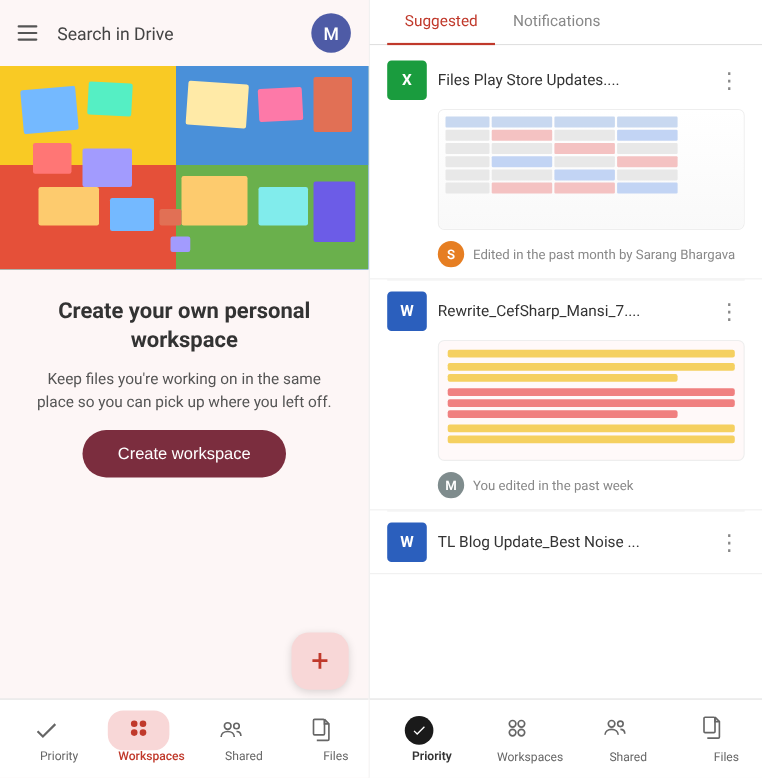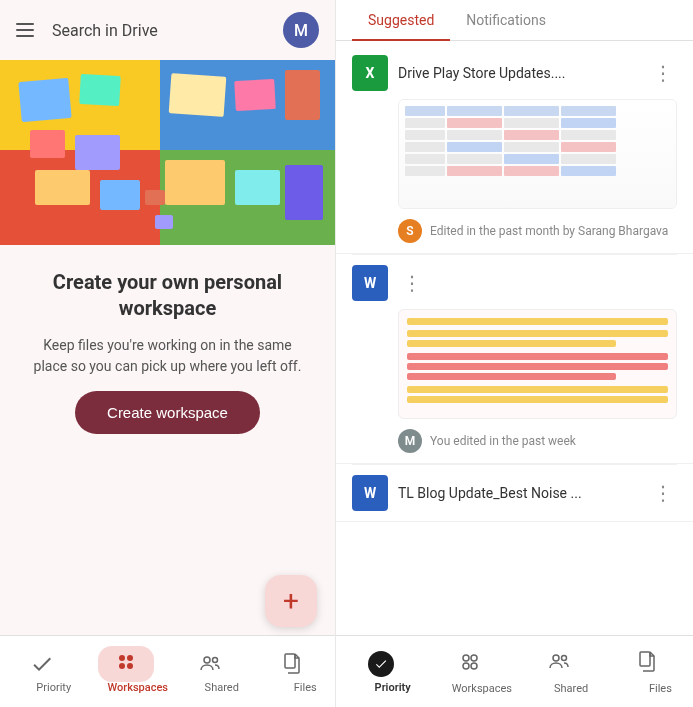--- a/index.html
+++ b/index.html
@@ -514,21 +514,21 @@
     <div class="tab-item">
       <span>Notifications</span>
     </div>
   </div>
 
   <div class="files-list">
 
     <div class="file-item">
       <div class="file-row">
         <div class="file-icon green">X</div>
-        <span class="file-name">Drive Play Store Updates....</span>
+        <span class="file-name">Files Play Store Updates....</span>
         <span class="file-menu">⋮</span>
       </div>
 
       <div class="file-preview">
         <div class="preview-sheet">
           <div class="preview-row">
             <div class="preview-cell header" style="width:40px"></div>
             <div class="preview-cell header" style="width:55px"></div>
             <div class="preview-cell header" style="width:55px"></div>
             <div class="preview-cell header" style="width:55px"></div>
@@ -569,20 +569,21 @@
         <div class="editor-avatar orange">S</div>
         <span class="editor-text">Edited in the past month by Sarang Bhargava</span>
       </div>
     </div>
 
     <div style="height:1px;background:#f0f0f0;margin:0 16px;"></div>
 
     <div class="file-item">
       <div class="file-row">
         <div class="file-icon blue">W</div>
+        <span class="file-name">Rewrite_CefSharp_Mansi_7....</span>
         <span class="file-menu">⋮</span>
       </div>
 
       <div class="doc-preview">
         <div class="doc-line highlight-yellow full" style="margin-bottom:2px;"></div>
         <div class="doc-line highlight-yellow full"></div>
         <div class="doc-line highlight-yellow medium"></div>
         <div class="doc-line highlight-red full" style="margin-top:3px;"></div>
         <div class="doc-line highlight-red full"></div>
         <div class="doc-line highlight-red medium"></div>

